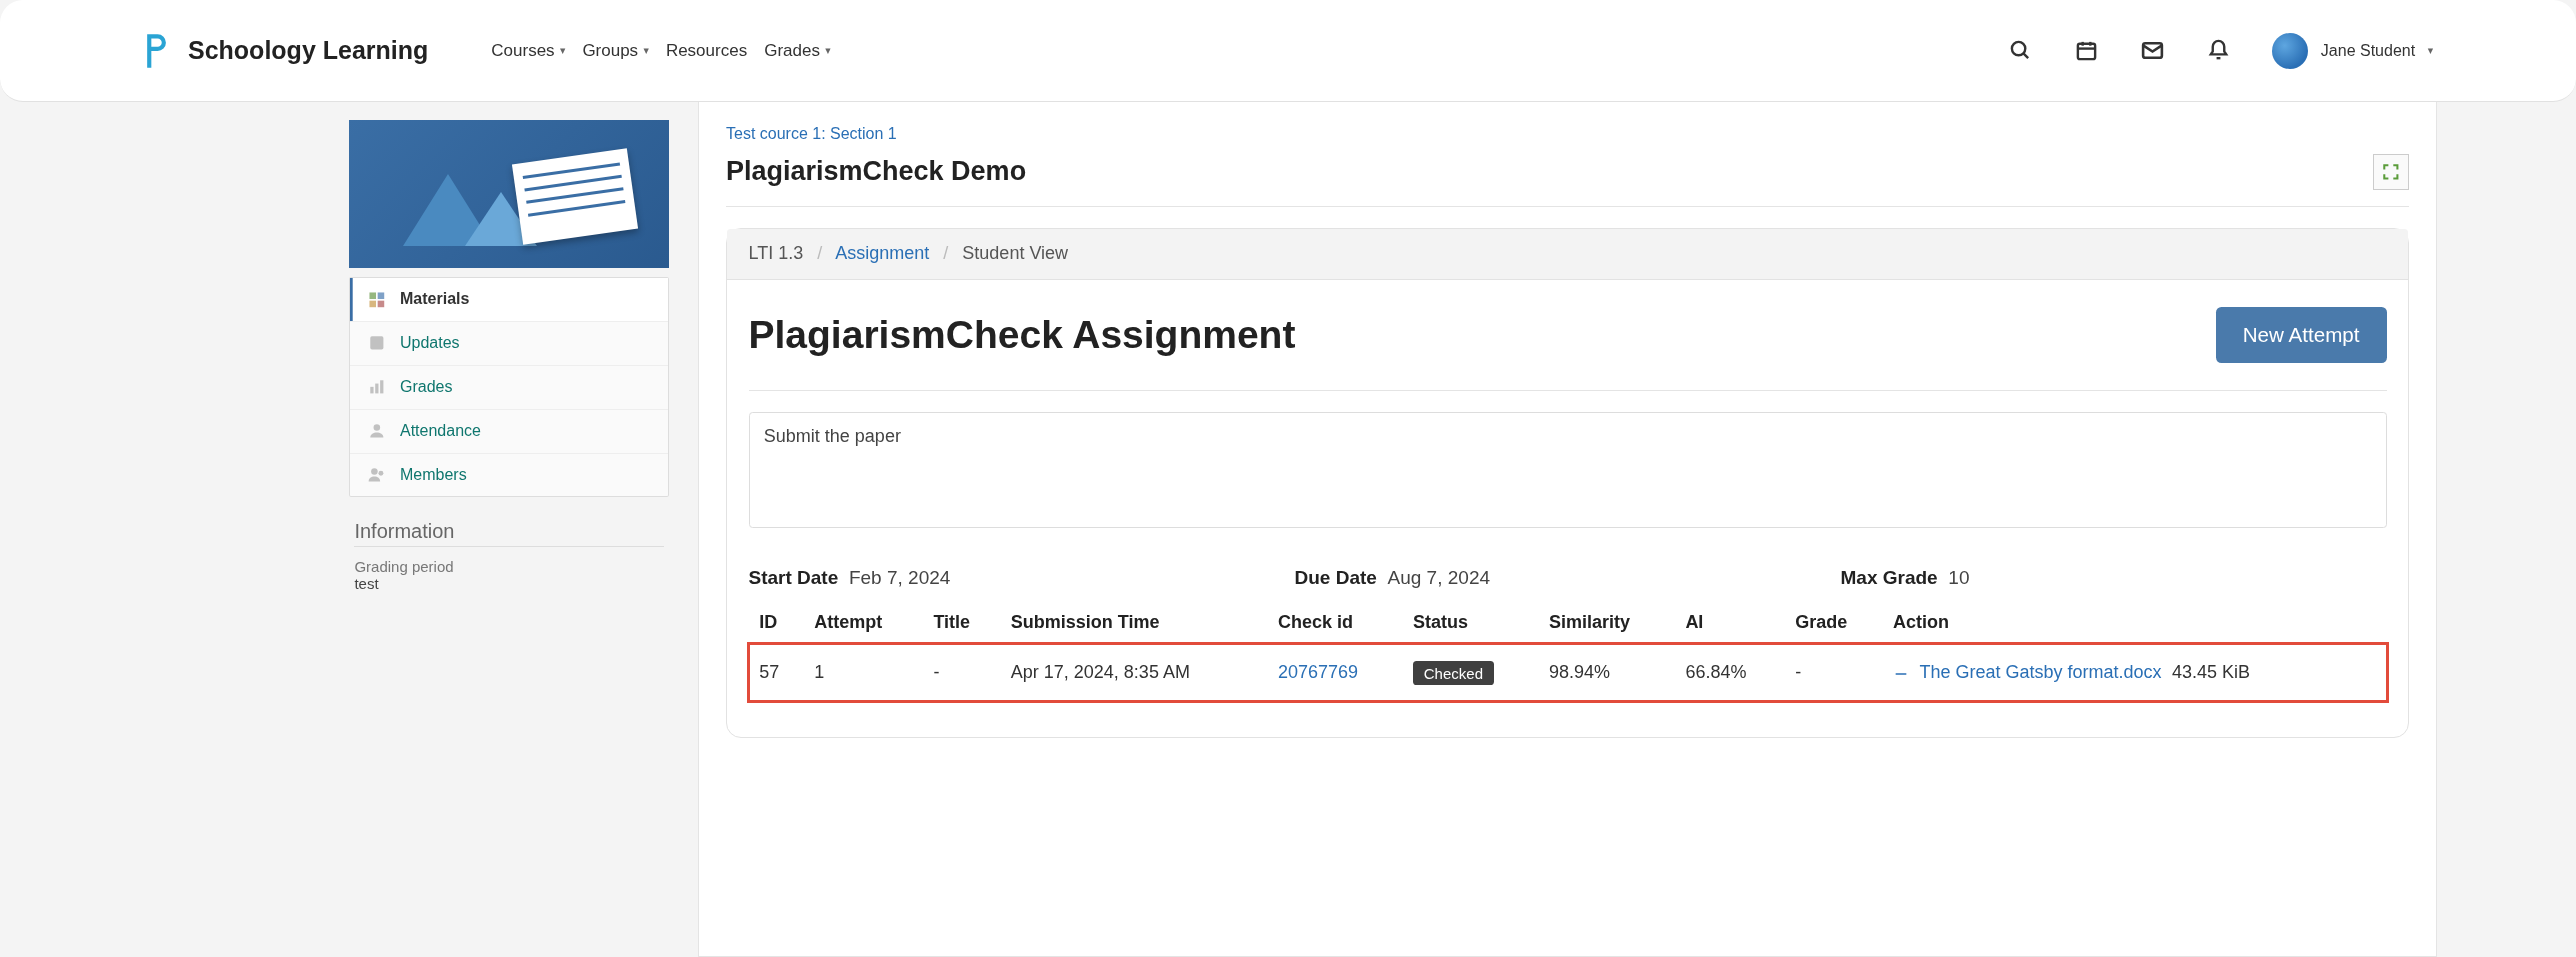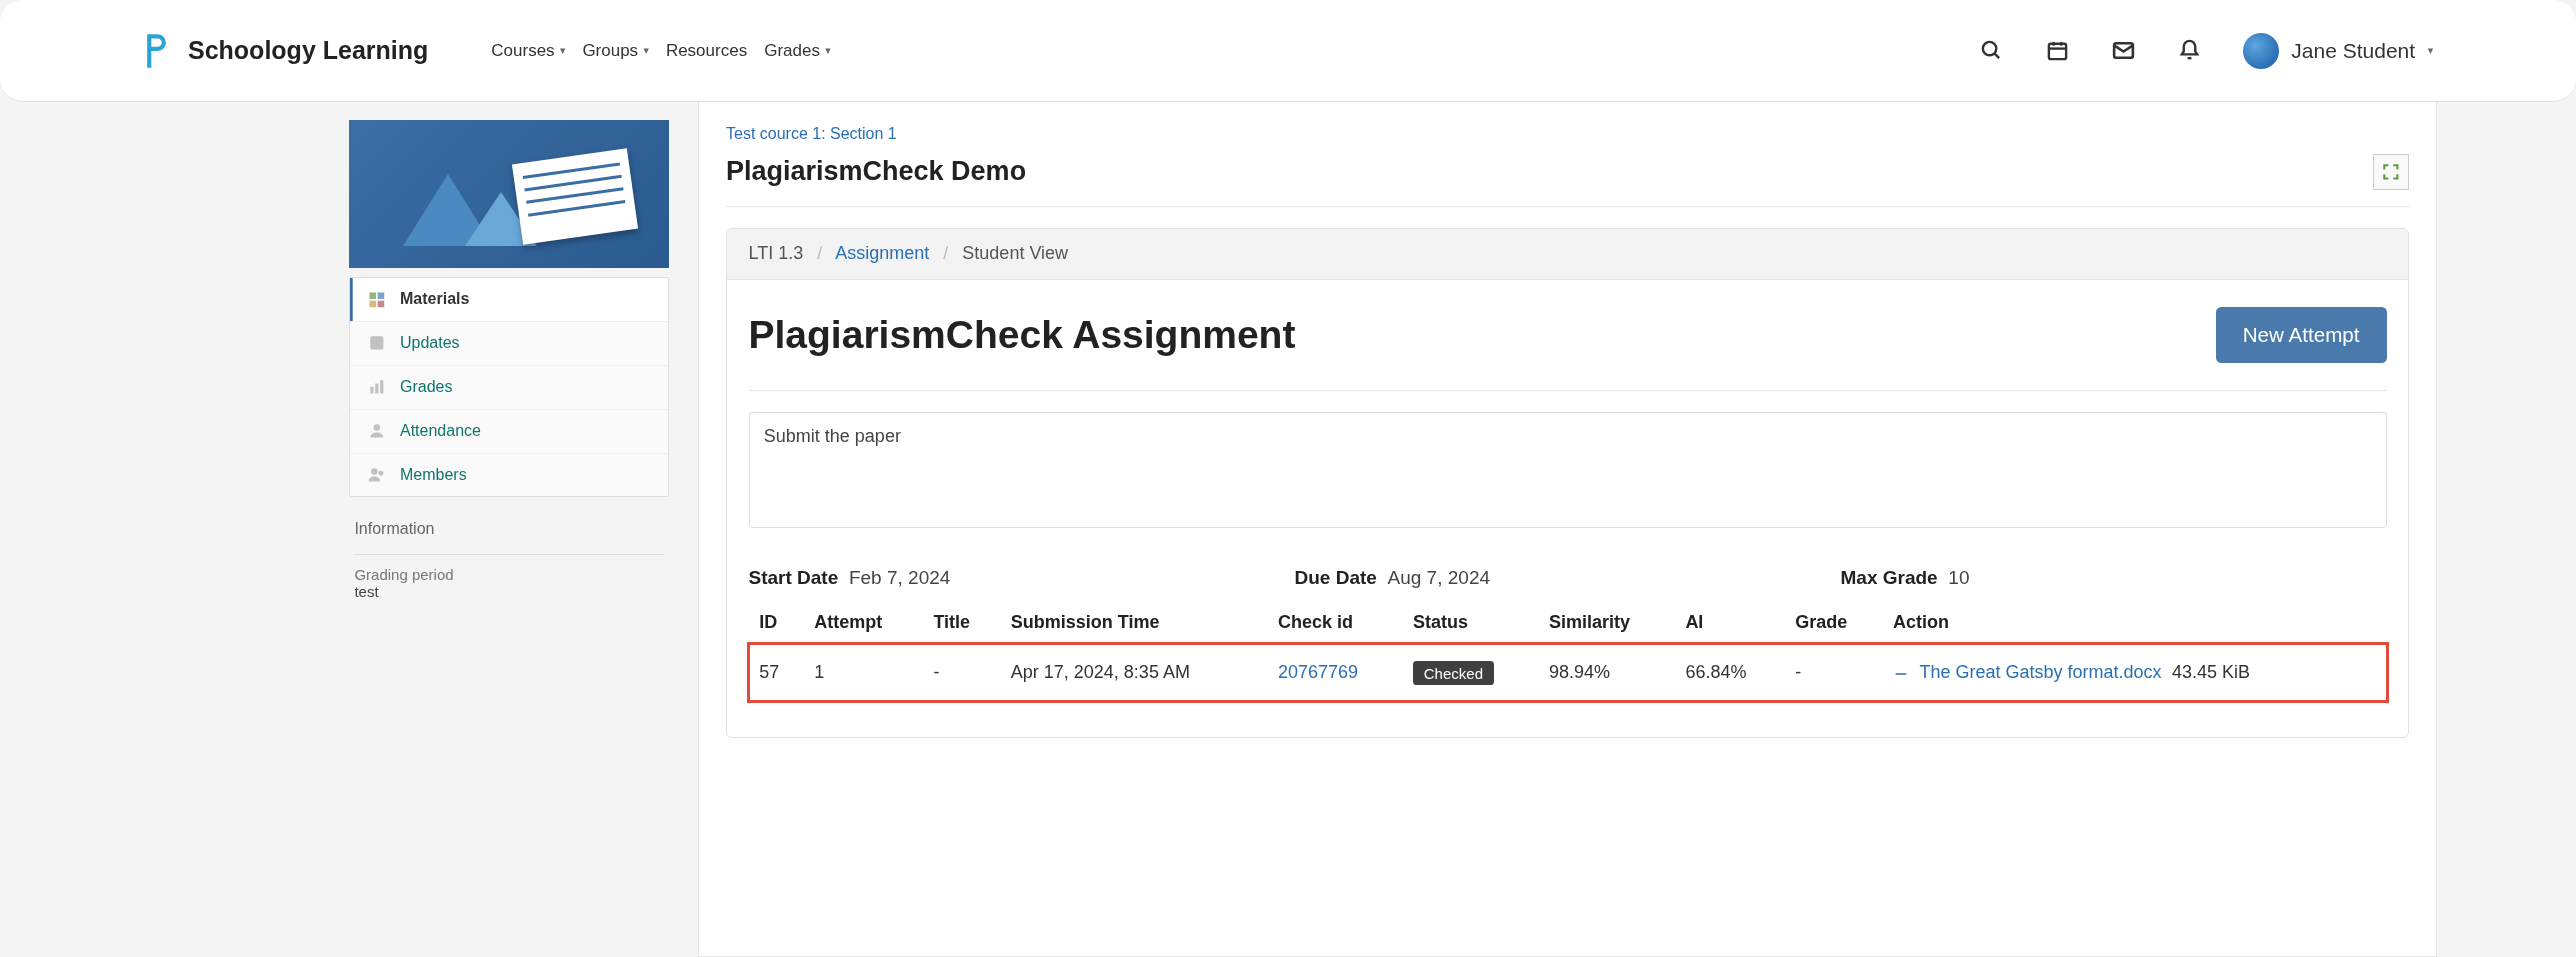--- a/index.html
+++ b/index.html
@@ -62,21 +62,21 @@
     gap: 41px;
   }
   .top-icon { width:25px; height:25px; display:flex; align-items:center; justify-content:center; cursor:pointer; }
   .user-block {
     display:flex; align-items:center; gap:12.5px; cursor:pointer;
   }
   .avatar {
     width:36px; height:36px; border-radius:50%;
     background: radial-gradient(circle at 35% 35%, #5ea6e0 0%, #2a6fb5 70%);
   }
-  .username { font-size:21px; color:#333; }
+  .username { font-size:16px; color:#333; }
   .sidebar {
     width:320px;
     position:absolute;
     left:349px;
     top:120px;
   }
   .course-img {
     width:100%;
     height:148px;
     background: linear-gradient(135deg,#3a6ea5 0%, #2a5a8f 100%);
@@ -105,21 +105,21 @@
   }
   .sidebar-item:last-child { border-bottom:none; }
   .sidebar-item.active {
     background:#fff;
     font-weight:600;
     color:#333;
     box-shadow: inset 2.7px 0 0 #3a6ea5;
   }
   .sb-icon { width:21.5px; height:21.5px; display:inline-flex; align-items:center; justify-content:center; opacity:.7; }
   .info-block { margin-top:23px; padding:0 5.4px; }
-  .info-label { font-size:16px; color:#666; font-weight:500; padding-bottom:16px; border-bottom:0.9px solid #ddd; margin-bottom:10.7px; }
+  .info-label { font-size:20px; color:#666; font-weight:500; padding-bottom:3px; border-bottom:0.9px solid #ddd; margin-bottom:10.7px; }
   .info-key { font-size:15px; color:#777; }
   .info-val { font-size:15px; color:#444; }
 
   .main {
     margin-left:349px;
     width:1739px;
     background:#fff;
     border:0.9px solid #e4e4e4;
     border-top:none;
     position:absolute;
@@ -136,21 +136,21 @@
   .expand-btn {
     width:36px; height:36px; border:0.9px solid #ccc; background:#fafafa;
     display:flex; align-items:center; justify-content:center; color:#5a9c3a;
     cursor:pointer; font-size:16px;
   }
   .hr { border:none; border-top:0.9px solid #e4e4e4; margin-top:16px; }
 
   .tool-panel {
     margin-top:21.5px;
     border:0.9px solid #e2e2e2;
-    border-radius:6px;
+    border-radius:15px;
     background:#fff;
   }
   .breadcrumb-bar {
     background:#f3f3f3;
     border-bottom:0.9px solid #e2e2e2;
     padding:14.3px 21.5px;
     font-size:18px;
     color:#555;
     border-radius:3.6px 3.6px 0 0;
   }

